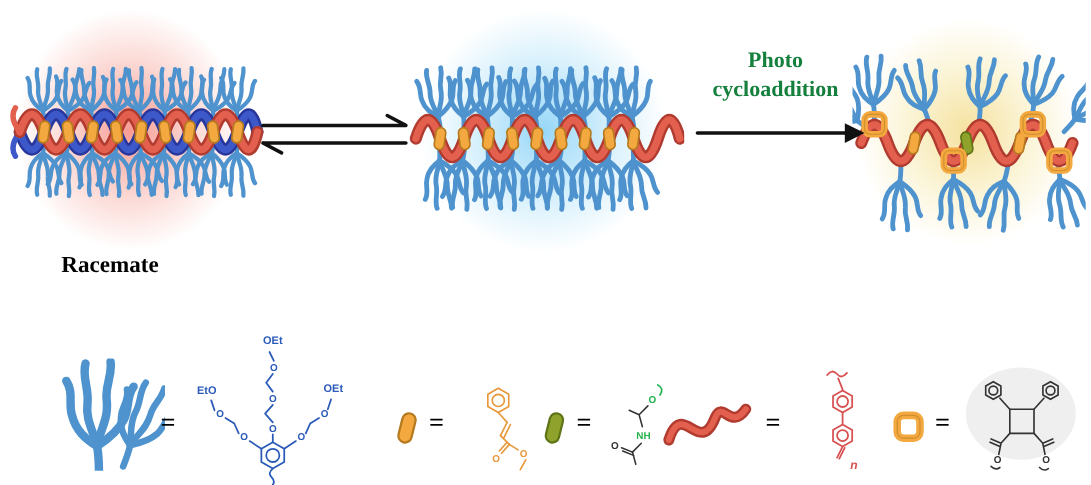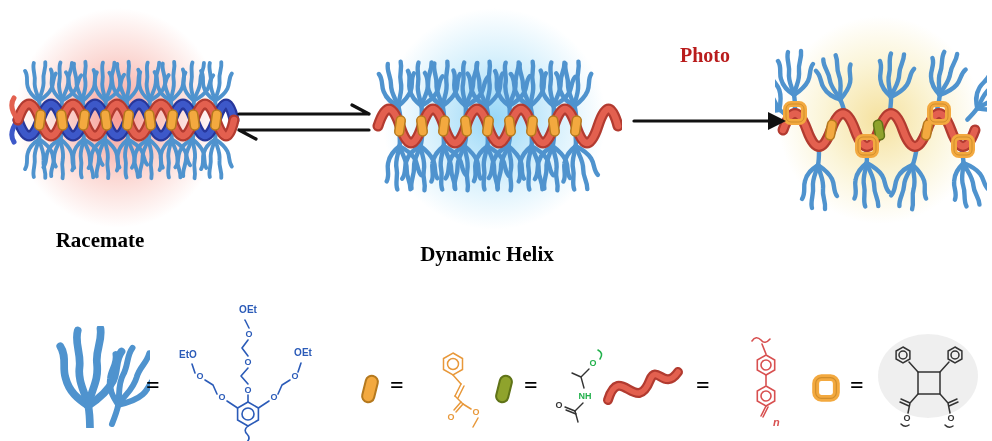--- a/index.html
+++ b/index.html
@@ -7,21 +7,21 @@
           font-family:"Liberation Serif",serif;}
   .abs{position:absolute;}
   .glow{position:absolute;border-radius:50%;}
   .glow-racemate{left:12px;top:6px;width:212px;height:224px;
     background:radial-gradient(closest-side,rgba(244,118,108,0.72),rgba(247,170,160,0.45) 55%,rgba(255,255,255,0) 98%);}
   .glow-dynamic{left:380px;top:6px;width:228px;height:226px;
     background:radial-gradient(closest-side,rgba(108,198,244,0.70),rgba(160,220,248,0.42) 55%,rgba(255,255,255,0) 98%);}
   .glow-stable{left:776px;top:14px;width:208px;height:212px;
     background:radial-gradient(closest-side,rgba(242,214,122,0.72),rgba(246,232,168,0.45) 55%,rgba(255,255,255,0) 98%);}
   .panel-label{position:absolute;font-weight:bold;font-size:21px;color:#000;text-align:center;}
-  .arrow-label{position:absolute;font-weight:bold;font-size:20px;color:#b91c1c;text-align:center;line-height:26px;}
+  .arrow-label{position:absolute;font-weight:bold;font-size:20px;color:#15803d;text-align:center;line-height:26px;}
   .eq{position:absolute;font-weight:bold;font-size:24px;color:#000;font-family:"Liberation Serif",serif;}
   svg text{font-family:"Liberation Sans",sans-serif;font-weight:bold;}
   .atom{font-size:9px;}
   .atom-lg{font-size:10px;}
   .sub-n{font-size:11px;font-style:italic;}
 </style>
 </head>
 <body>
 
 <div class="canvas">
@@ -166,28 +166,28 @@
 
   <svg class="abs" style="left:233px;top:98px" width="142" height="48">
     <g fill="none" stroke="#111" stroke-width="3.2" stroke-linecap="round">
       <path d="M6,16 H136 M136,16 L119,7"></path>
       <path d="M136,32 H6 M6,32 L23,41"></path>
     </g>
   </svg>
 
   <div class="arrow-label" style="left:619px;top:42px;width:172px">
     <div>Photo</div>
+    <div>cycloaddition</div>
   </div>
   <svg class="abs" style="left:628px;top:104px" width="164" height="34">
     <path d="M6,17 H140" fill="none" stroke="#111" stroke-width="3.2" stroke-linecap="round"></path>
     <polygon points="140,8 158,17 140,26" fill="#111"></polygon>
   </svg>
 
   <div class="panel-label" style="left:20px;top:228px;width:160px">Racemate</div>
-  <div class="panel-label" style="left:387px;top:242px;width:200px">Dynamic Helix</div>
 
   <svg class="abs" style="left:28px;top:326px" width="122" height="102">
     <use href="#tuft" transform="translate(62,92) scale(1.75)"></use>
     <use href="#tuft" transform="translate(88,88) scale(1.35) rotate(22)"></use>
   </svg>
   <span class="eq" style="left:146px;top:372px">=</span>
   <svg class="abs" style="left:168px;top:294px" width="160" height="150">
     <g fill="none" stroke="#2b5bb8" stroke-width="1.6" stroke-linecap="round">
       <polygon points="80,108 90.4,114 90.4,126 80,132 69.6,126 69.6,114"></polygon>
       <circle cx="80" cy="120" r="6"></circle>

